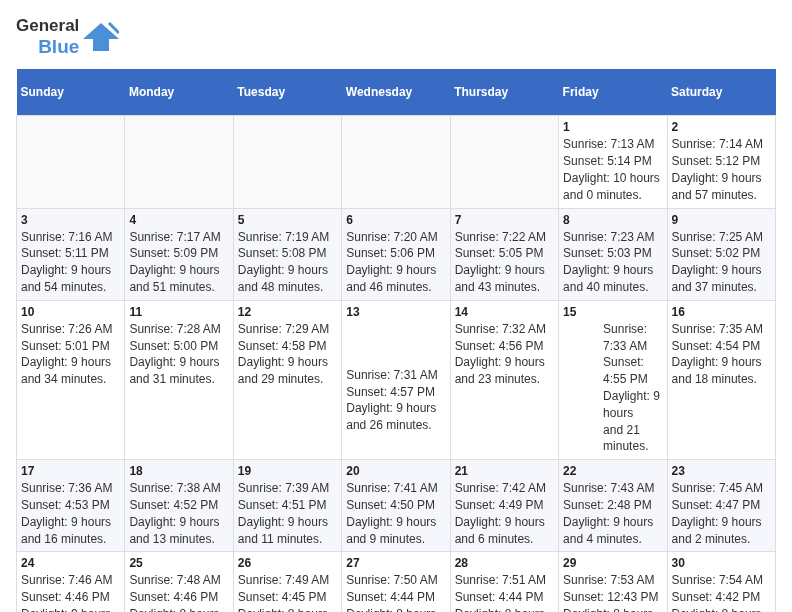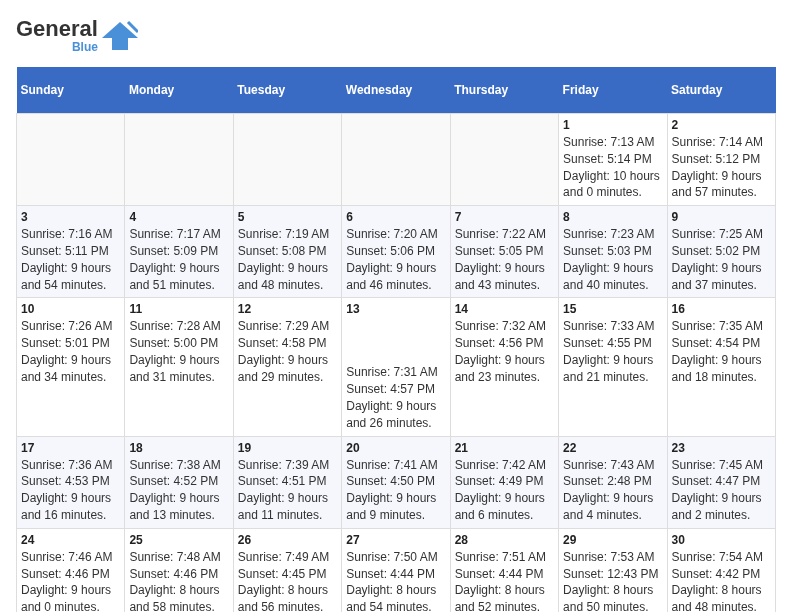--- a/index.html
+++ b/index.html
@@ -71,22 +71,22 @@
       flex-direction: column;
     }
   </style>
 </head>
 <body>
 
 <div class="header-section">
   <div class="logo-wrapper">
     <div style="display:flex;align-items:center;gap:0px;">
       <div style="display:flex;flex-direction:column;align-items:flex-end;margin-right:4px;">
-        <span style="font-size:22px;font-weight:bold;color:#333;line-height:1.15;">General</span>
-        <span style="font-size:12px;font-weight:bold;color:#4a90d9;line-height:1.15;">Blue</span>
+        <span style="font-size:17px;font-weight:bold;color:#333;line-height:1.15;">General</span>
+        <span style="font-size:19px;font-weight:bold;color:#4a90d9;line-height:1.15;">Blue</span>
       </div>
       <svg width="36" height="36" viewBox="0 0 36 36">
         <polygon points="18,4 36,20 26,20 26,32 10,32 10,20 0,20" fill="#4a90d9"></polygon>
         <polygon points="26,4 36,14" stroke="#4a90d9" stroke-width="3" fill="none"></polygon>
       </svg>
     </div>
   </div>
   <div class="title-section">
     <div class="main-title"></div>
     <div class="subtitle"></div>
@@ -209,21 +209,21 @@
         </td>
         <td>
           <div class="day-number">14</div>
           <div class="day-info" style="white-space: pre-line;">Sunrise: 7:32 AM
 Sunset: 4:56 PM
 Daylight: 9 hours
 and 23 minutes.</div>
         </td>
         <td>
           <div class="day-number">15</div>
-          <div class="day-info" style="white-space: pre-line;">Sunrise: 7:33 AM
+          <div class="day-info" style="white-space: pre-line; margin-left: 40px;">Sunrise: 7:33 AM
 Sunset: 4:55 PM
 Daylight: 9 hours
 and 21 minutes.</div>
         </td>
         <td>
           <div class="day-number">16</div>
           <div class="day-info" style="white-space: pre-line;">Sunrise: 7:35 AM
 Sunset: 4:54 PM
 Daylight: 9 hours
 and 18 minutes.</div>

